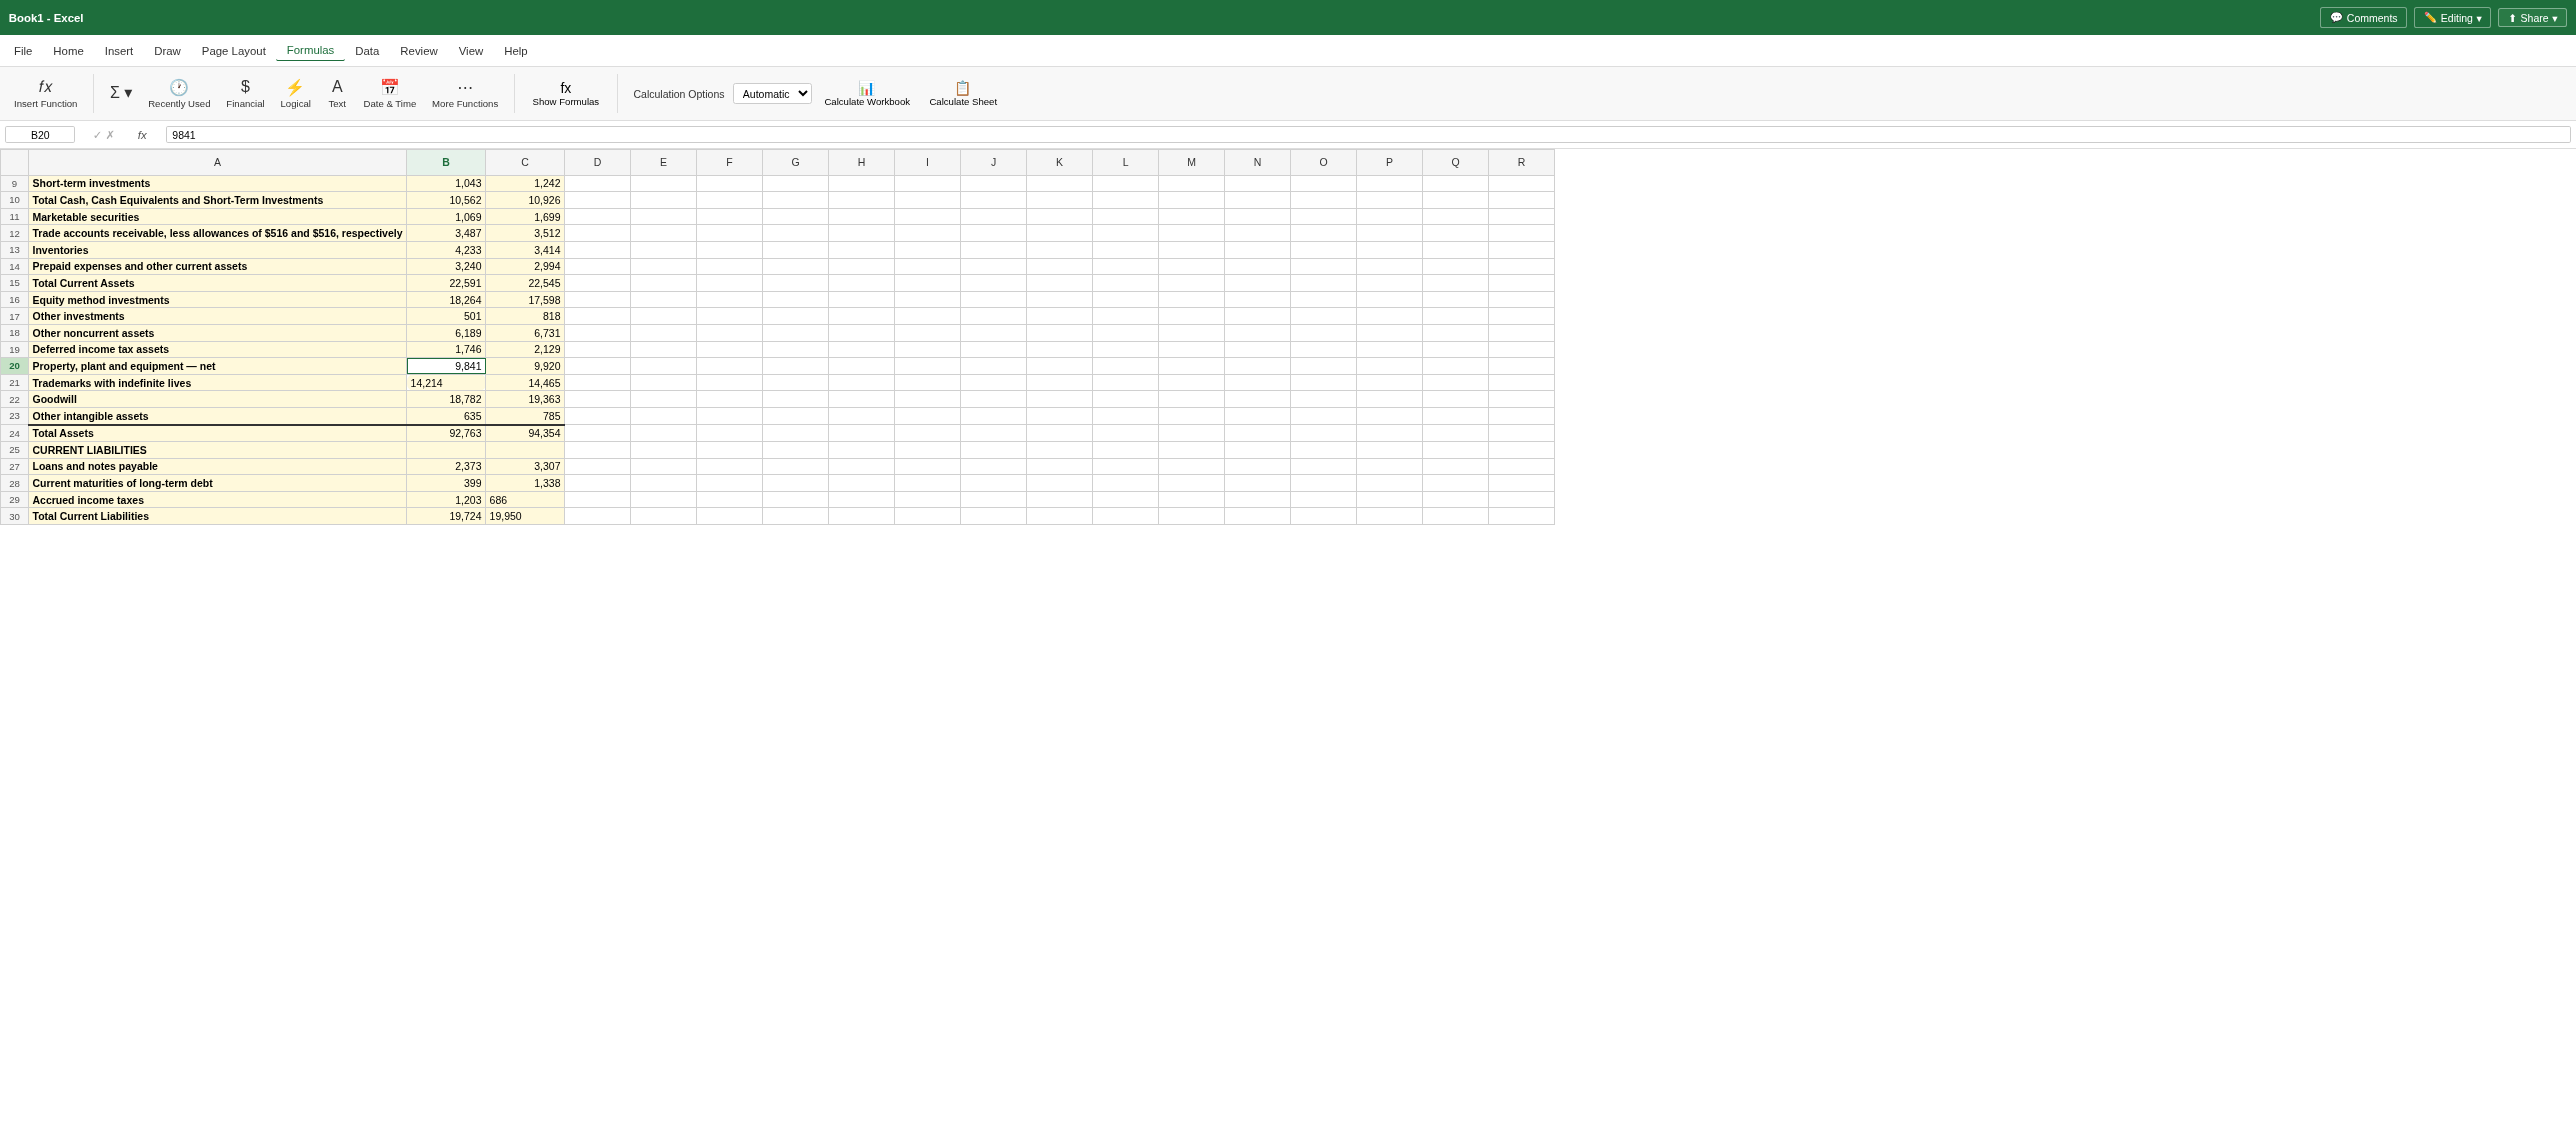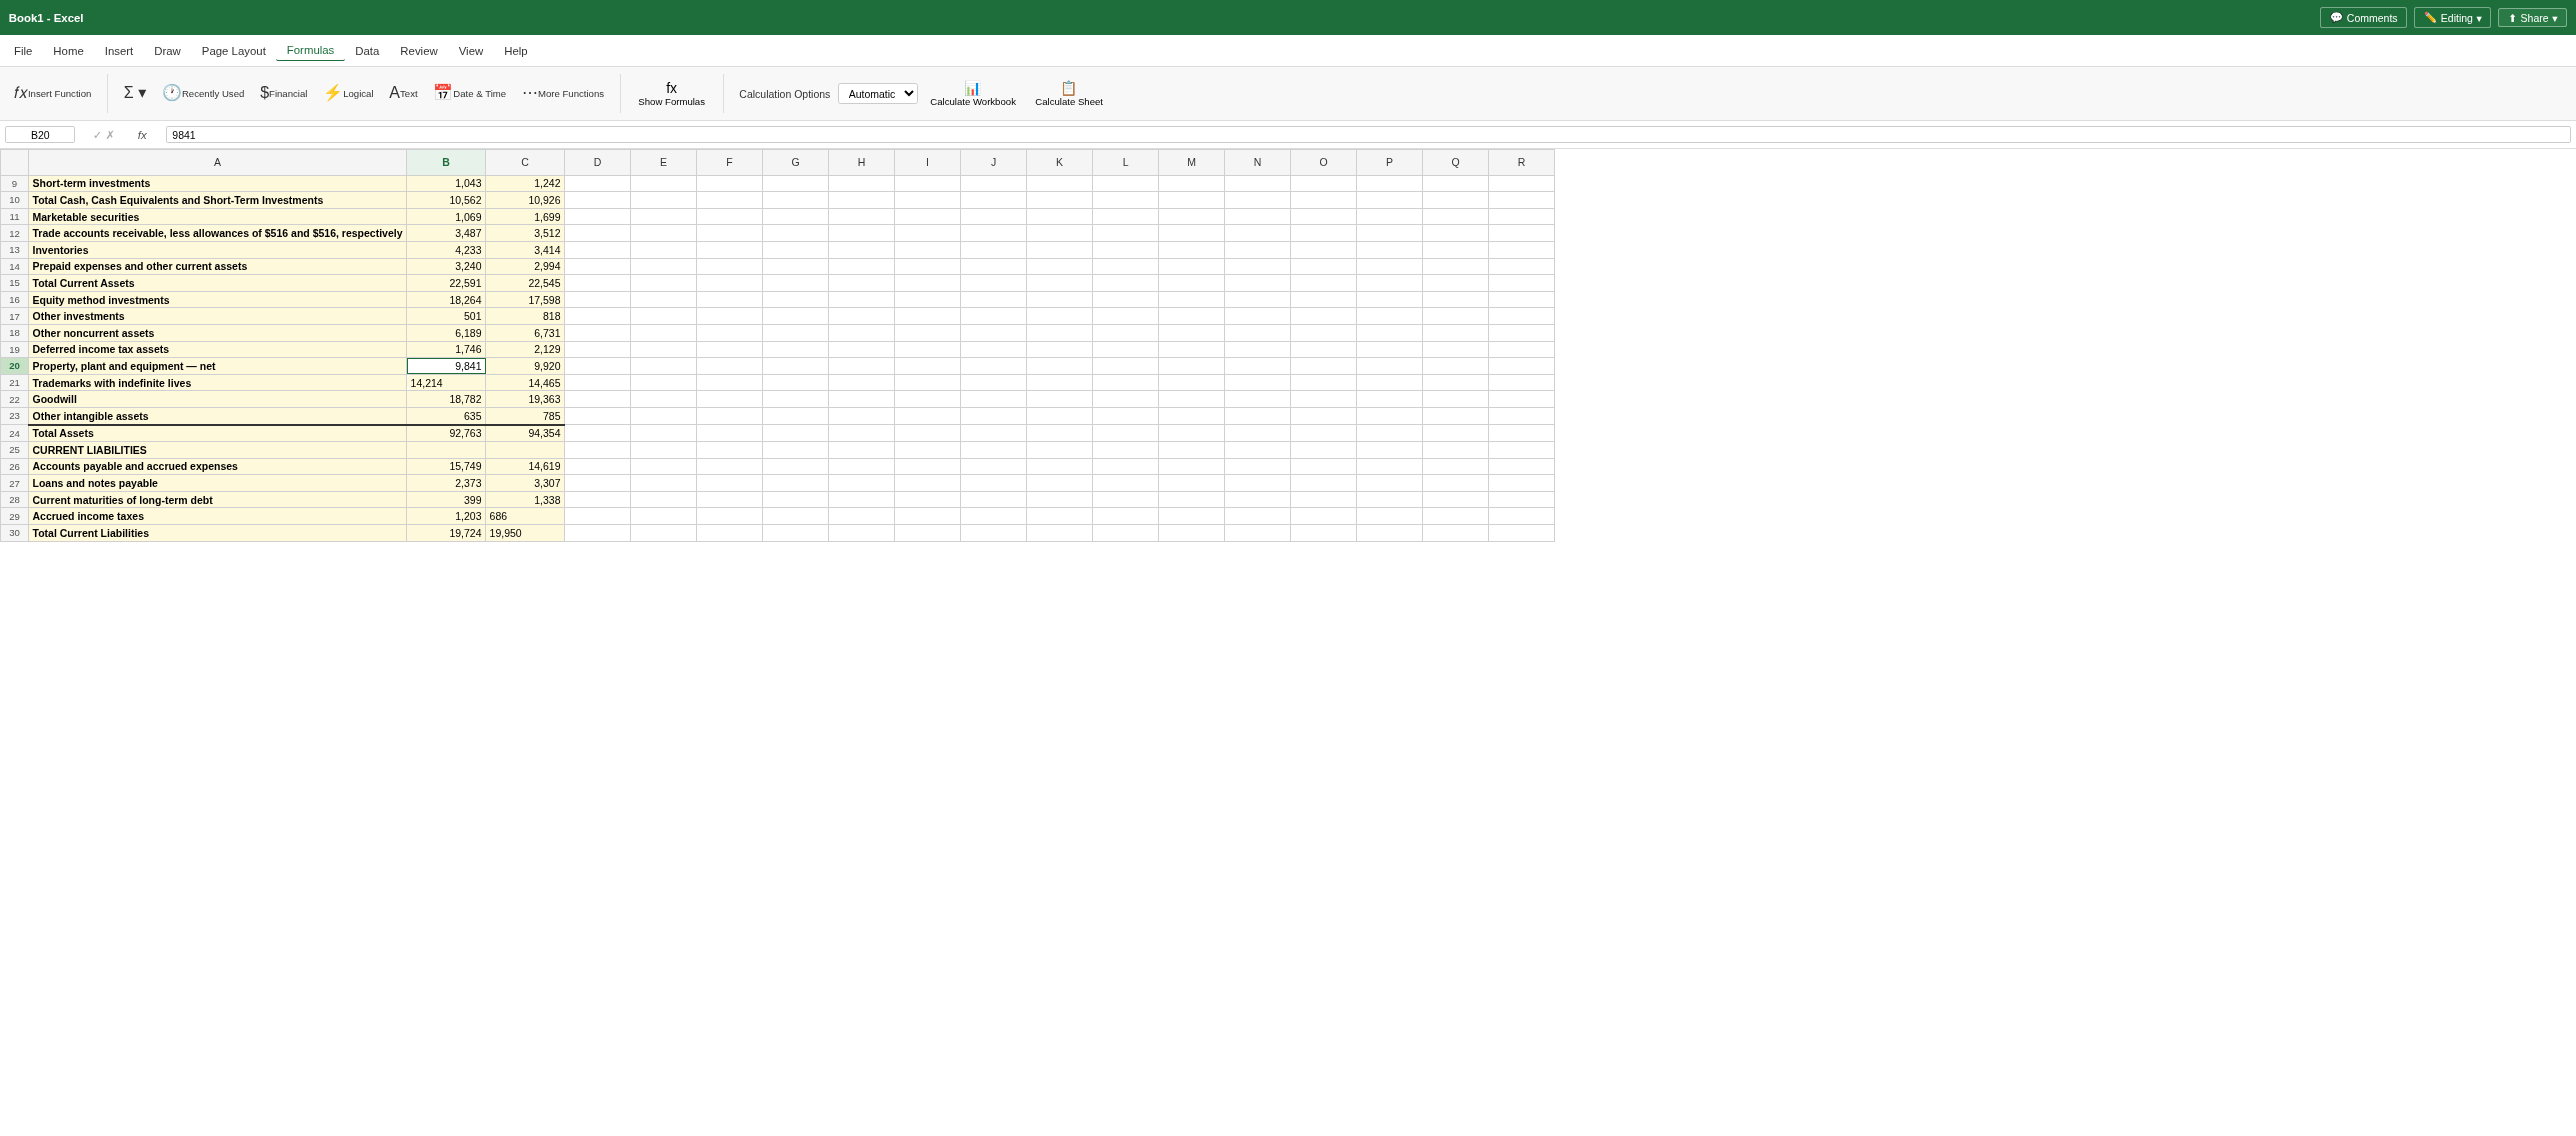--- a/index.html
+++ b/index.html
@@ -56,21 +56,21 @@
       display: flex;
       align-items: center;
       height: 54px;
       background: #f8f8f8;
       border-bottom: 0.9px solid #ddd;
       padding: 0 7px;
       gap: 5.3px;
     }
     .ribbon-btn {
       display: flex;
-      flex-direction: row;
+      flex-direction: column;
       align-items: center;
       justify-content: center;
       padding: 3.5px 7px;
       border-radius: 2.6px;
       cursor: pointer;
       font-size: 9.6px;
       color: #333;
       border: none;
       background: transparent;
       min-width: 35px;
@@ -688,41 +688,20 @@
           <td></td>
           <td></td>
           <td></td>
           <td></td>
           <td></td>
           <td></td>
           <td></td>
           <td></td>
         </tr>
         <tr>
-          <td class="row-num">26</td>
-          <td style="background: rgb(255, 249, 219); font-weight: 700;">Accounts payable and accrued expenses</td>
-          <td style="text-align: right; background: rgb(255, 249, 219);">15,749</td>
-          <td style="text-align: right; background: rgb(255, 249, 219);">14,619</td>
-          <td></td>
-          <td></td>
-          <td></td>
-          <td></td>
-          <td></td>
-          <td></td>
-          <td></td>
-          <td></td>
-          <td></td>
-          <td></td>
-          <td></td>
-          <td></td>
-          <td></td>
-          <td></td>
-          <td></td>
-        </tr>
-        <tr>
           <td class="row-num">27</td>
           <td style="background: rgb(255, 249, 219); font-weight: 700;">Loans and notes payable</td>
           <td style="text-align: right; background: rgb(255, 249, 219);">2,373</td>
           <td style="text-align: right; background: rgb(255, 249, 219);">3,307</td>
           <td></td>
           <td></td>
           <td></td>
           <td></td>
           <td></td>
           <td></td>

